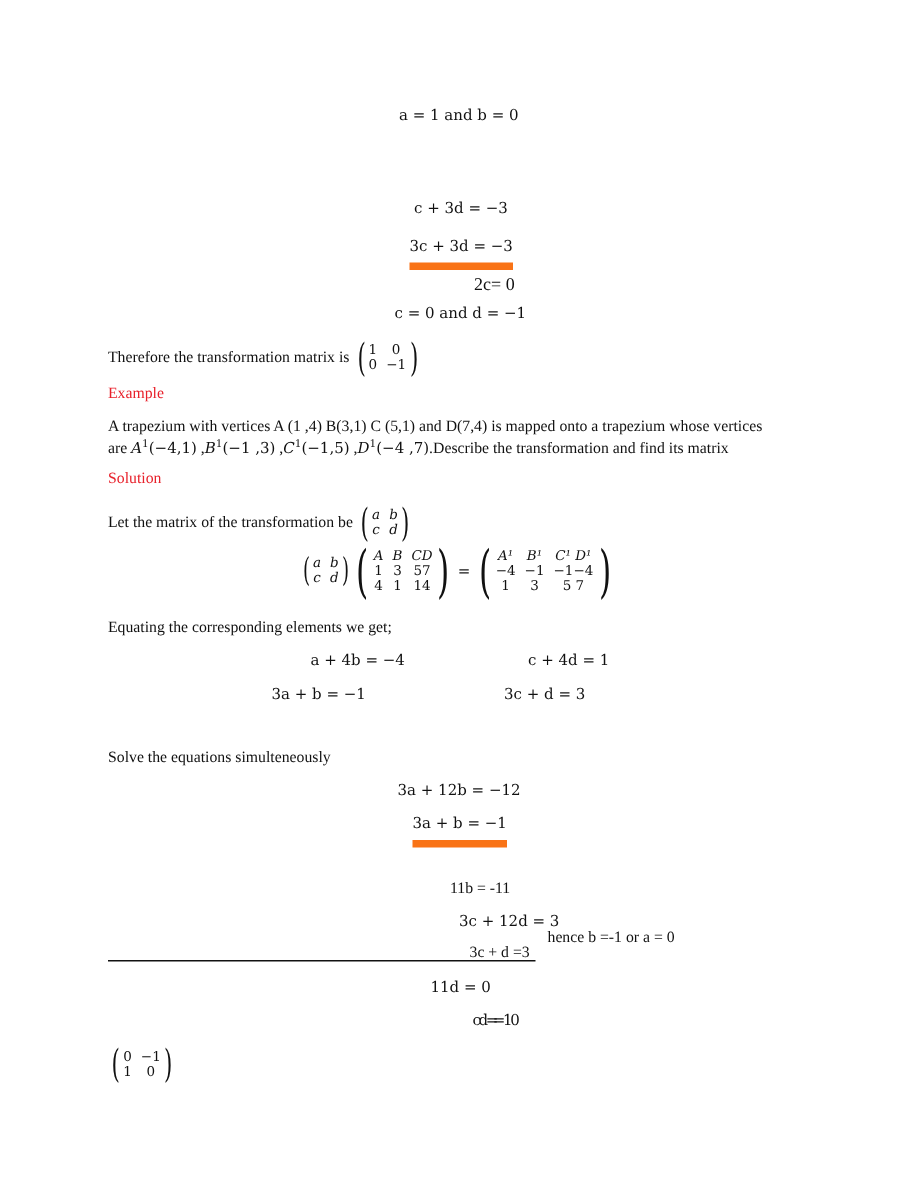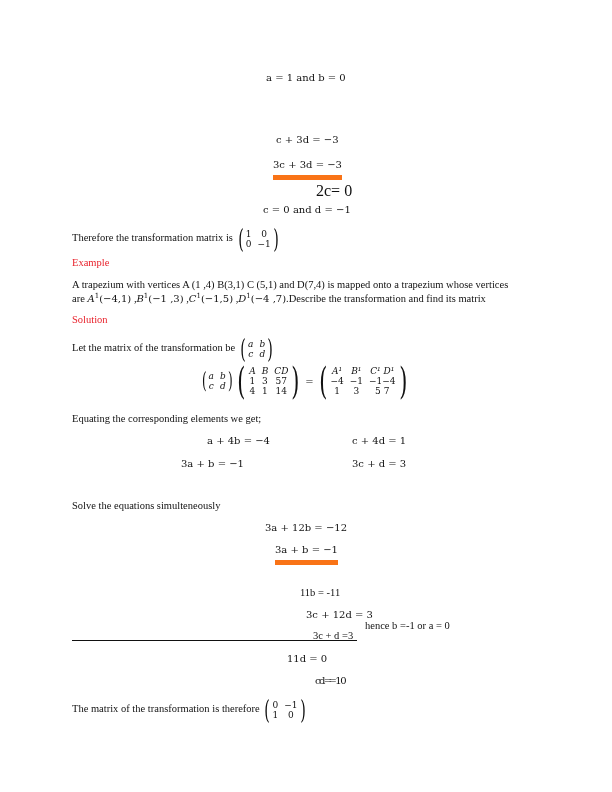--- a/index.html
+++ b/index.html
@@ -17,21 +17,21 @@
   .g3 { grid-template-columns: auto auto auto; }
   .hr { position: absolute; height: 1px; background: #111; }
 </style>
 </head>
 <body>
 
 <div class="abs math" style="left:266px;top:72px;">a = 1 and b = 0</div>
 
 <div class="abs math" style="left:276px;top:134px;">c + 3d = −3</div>
 <div class="abs math ul" style="left:273px;top:159px;">3c + 3d = −3</div>
-<div class="abs" style="left:316px;top:182px;font-size:16px;">2c= 0</div>
+<div class="abs" style="left:316px;top:182px;font-size:12px;">2c= 0</div>
 <div class="abs math" style="left:263px;top:204px;">c = 0 and d = −1</div>
 
 <div class="abs" style="left:72px;top:226px;">
   <span>Therefore the transformation matrix is</span>
   <span class="mat">
     <span class="paren">(</span>
     <span class="grid g2">
       <span>1</span>
       <span>0</span>
       <span>0</span>
@@ -110,40 +110,39 @@
     </span>
     <span class="paren" style="font-size:38px;">)</span>
   </span>
 </div>
 
 <div class="abs" style="left:72px;top:413px;">Equating the corresponding elements we get;</div>
 
 <div class="abs math" style="left:207px;top:435px;">a + 4b =  −4</div>
 <div class="abs math" style="left:352px;top:435px;">c + 4d = 1</div>
 <div class="abs math" style="left:181px;top:458px;">3a + b = −1</div>
-<div class="abs math" style="left:336px;top:458px;margin-left:16px;">3c + d = 3</div>
+<div class="abs math" style="left:336px;top:458px;">3c + d = 3</div>
 
 <div class="abs" style="left:72px;top:500px;">Solve the equations simulteneously</div>
 
 <div class="abs math" style="left:265px;top:522px;">3a + 12b =  −12</div>
 <div class="abs math ul" style="left:275px;top:544px;">3a + b =  −1</div>
 
 <div class="abs" style="left:300px;top:587px;">11b = -11</div>
 <div class="abs" style="left:365px;top:587px;margin-top:33px;">hence b =-1  or  a = 0</div>
 
 <div class="abs math" style="left:274px;top:609px;margin-left:32px;">3c + 12d = 3</div>
 <div class="abs" style="left:313px;top:630px;">3c + d =3</div>
 <div class="hr" style="left:72px;top:640px;width:285px;"></div>
 
 <div class="abs math" style="left:287px;top:653px;">11d = 0</div>
 <div class="abs math" style="left:271px;top:675px;margin-left:48px;">d = 0</div>
 <div class="abs math" style="left:315px;top:675px;">c = 1</div>
 
 <div class="abs" style="left:72px;top:697px;">
-  <span>The matrix of the transformation is therefore</span>
   <span class="mat">
     <span class="paren">(</span>
     <span class="grid g2">
       <span>0</span>
       <span>−1</span>
       <span>1</span>
       <span>0</span>
     </span>
     <span class="paren">)</span>
   </span>

